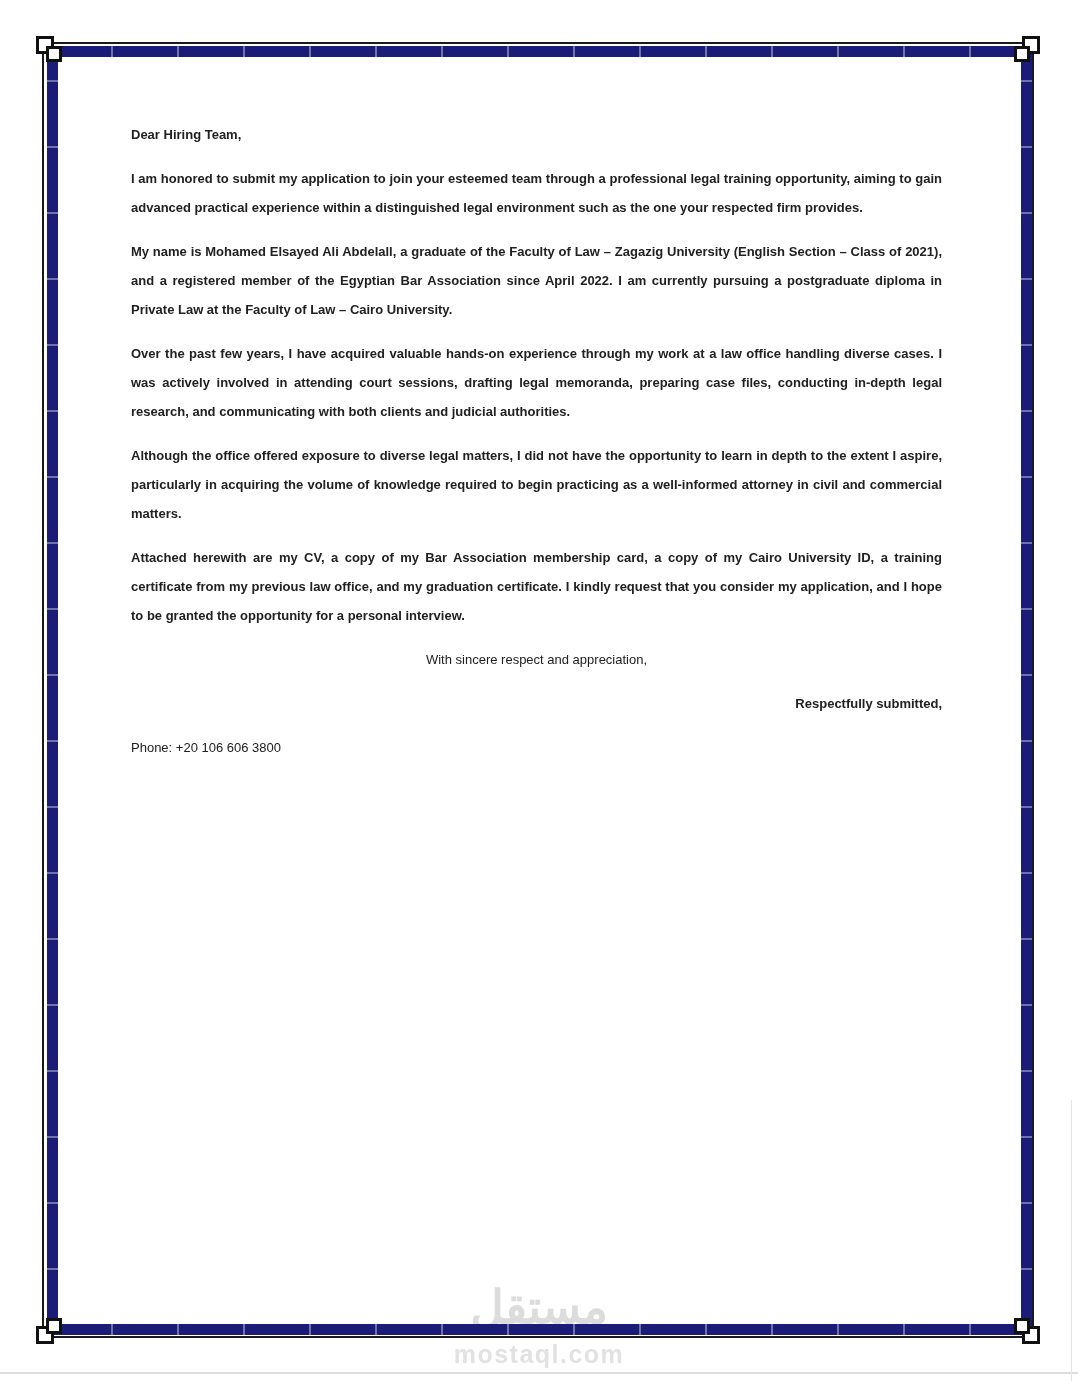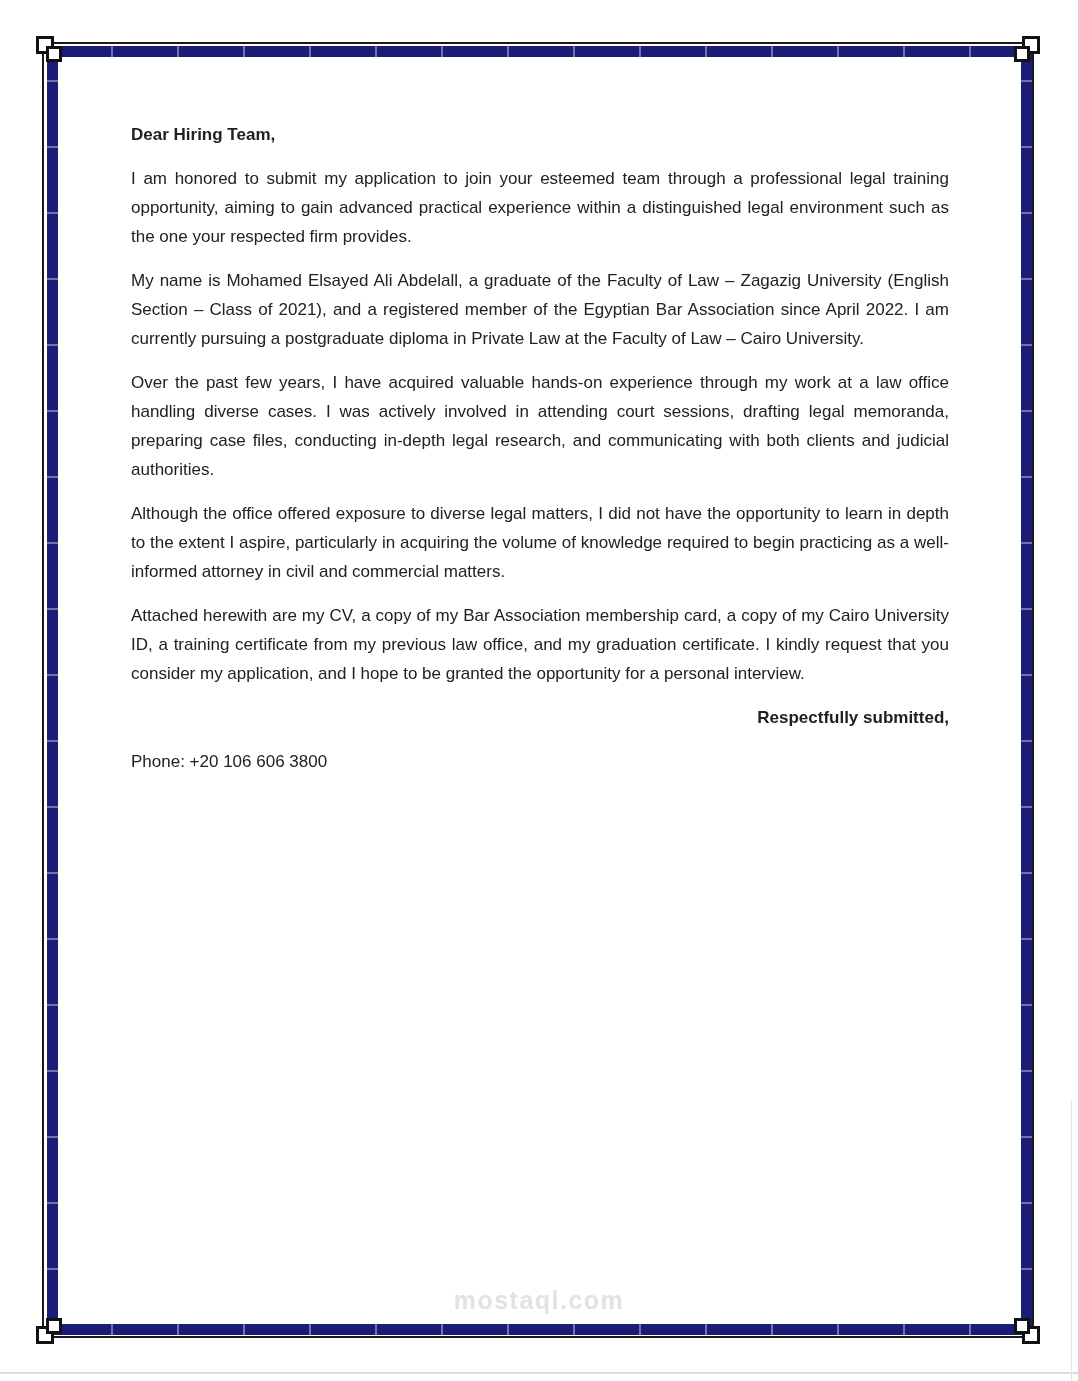--- a/index.html
+++ b/index.html
@@ -45,43 +45,43 @@
   .corner{position:absolute;width:28px;height:28px;z-index:5;}
   .corner .sq1{position:absolute;left:0;top:0;width:12px;height:12px;background:#fff;border:3px solid #111;}
   .corner .sq2{position:absolute;left:10px;top:10px;width:10px;height:10px;background:#fff;border:3px solid #111;}
   .corner-tl{left:36px;top:36px;}
   .corner-tr{right:38px;top:36px;transform:scaleX(-1);}
   .corner-bl{left:36px;bottom:37px;transform:scaleY(-1);}
   .corner-br{right:38px;bottom:37px;transform:scale(-1,-1);}
 
   
   .letter{
-    position:absolute;left:131px;right:129px;top:120px;
-    font-size:17px;line-height:29px;
+    position:absolute;left:131px;right:136px;top:120px;
+    font-size:13px;line-height:29px;
     z-index:4;
   }
   .letter p{margin:0 0 15px 0;}
   .salutation{font-weight:bold;margin:0 0 13px 0;}
   .greeting{text-align:center;margin:0 0 66px 0;}
-  .body-par{text-align:justify;}
+  .body-par{text-align:justify;font-weight:bold;}
   .closing-centered{text-align:center;margin:57px 0 15px 0;}
   .signoff{font-weight:bold;text-align:right;}
 
   
   .watermark{
     position:absolute;left:50%;top:1284px;transform:translateX(-50%);
     text-align:center;z-index:2;user-select:none;
   }
   .watermark-ar{
     font-size:46px;font-weight:bold;line-height:1.0;
     color:var(--watermark);
   }
   .watermark-latin{
     font-size:25px;font-weight:600;letter-spacing:1.5px;
-    color:#e2e2e2;margin-top:2px;text-align:center;
+    color:#e2e2e2;margin-top:10px;text-align:center;
   }
 </style>
 </head>
 <body>
 
 <div class="frame-line"></div>
 <div class="band band-top"></div>
 <div class="band band-bottom"></div>
 <div class="band band-left"></div>
 <div class="band band-right"></div>
@@ -105,22 +105,24 @@
 
 <div class="letter">
   <p class="salutation">Dear Hiring Team,</p>
 
   <p class="body-par">I am honored to submit my application to join your esteemed team through a professional legal training opportunity, aiming to gain advanced practical experience within a distinguished legal environment such as the one your respected firm provides.</p>
   <p class="body-par">My name is Mohamed Elsayed Ali Abdelall, a graduate of the Faculty of Law – Zagazig University (English Section – Class of 2021), and a registered member of the Egyptian Bar Association since April 2022. I am currently pursuing a postgraduate diploma in Private Law at the Faculty of Law – Cairo University.</p>
   <p class="body-par">Over the past few years, I have acquired valuable hands-on experience through my work at a law office handling diverse cases. I was actively involved in attending court sessions, drafting legal memoranda, preparing case files, conducting in-depth legal research, and communicating with both clients and judicial authorities.</p>
   <p class="body-par">Although the office offered exposure to diverse legal matters, I did not have the opportunity to learn in depth to the extent I aspire, particularly in acquiring the volume of knowledge required to begin practicing as a well-informed attorney in civil and commercial matters.</p>
   <p class="body-par">Attached herewith are my CV, a copy of my Bar Association membership card, a copy of my Cairo University ID, a training certificate from my previous law office, and my graduation certificate. I kindly request that you consider my application, and I hope to be granted the opportunity for a personal interview.</p>
 
+  <p class="closing-centered">With sincere respect and appreciation,</p>
   <p class="signoff">Respectfully submitted,</p>
   <p class="phone">Phone: +20 106 606 3800</p>
 </div>
 
 <div class="watermark">
+  <div class="watermark-ar">مستقل</div>
   <div class="watermark-latin">mostaql.com</div>
 </div>
 
 <div class="edge-bottom"></div>
 <div class="edge-right"></div>
 
 </body></html>

